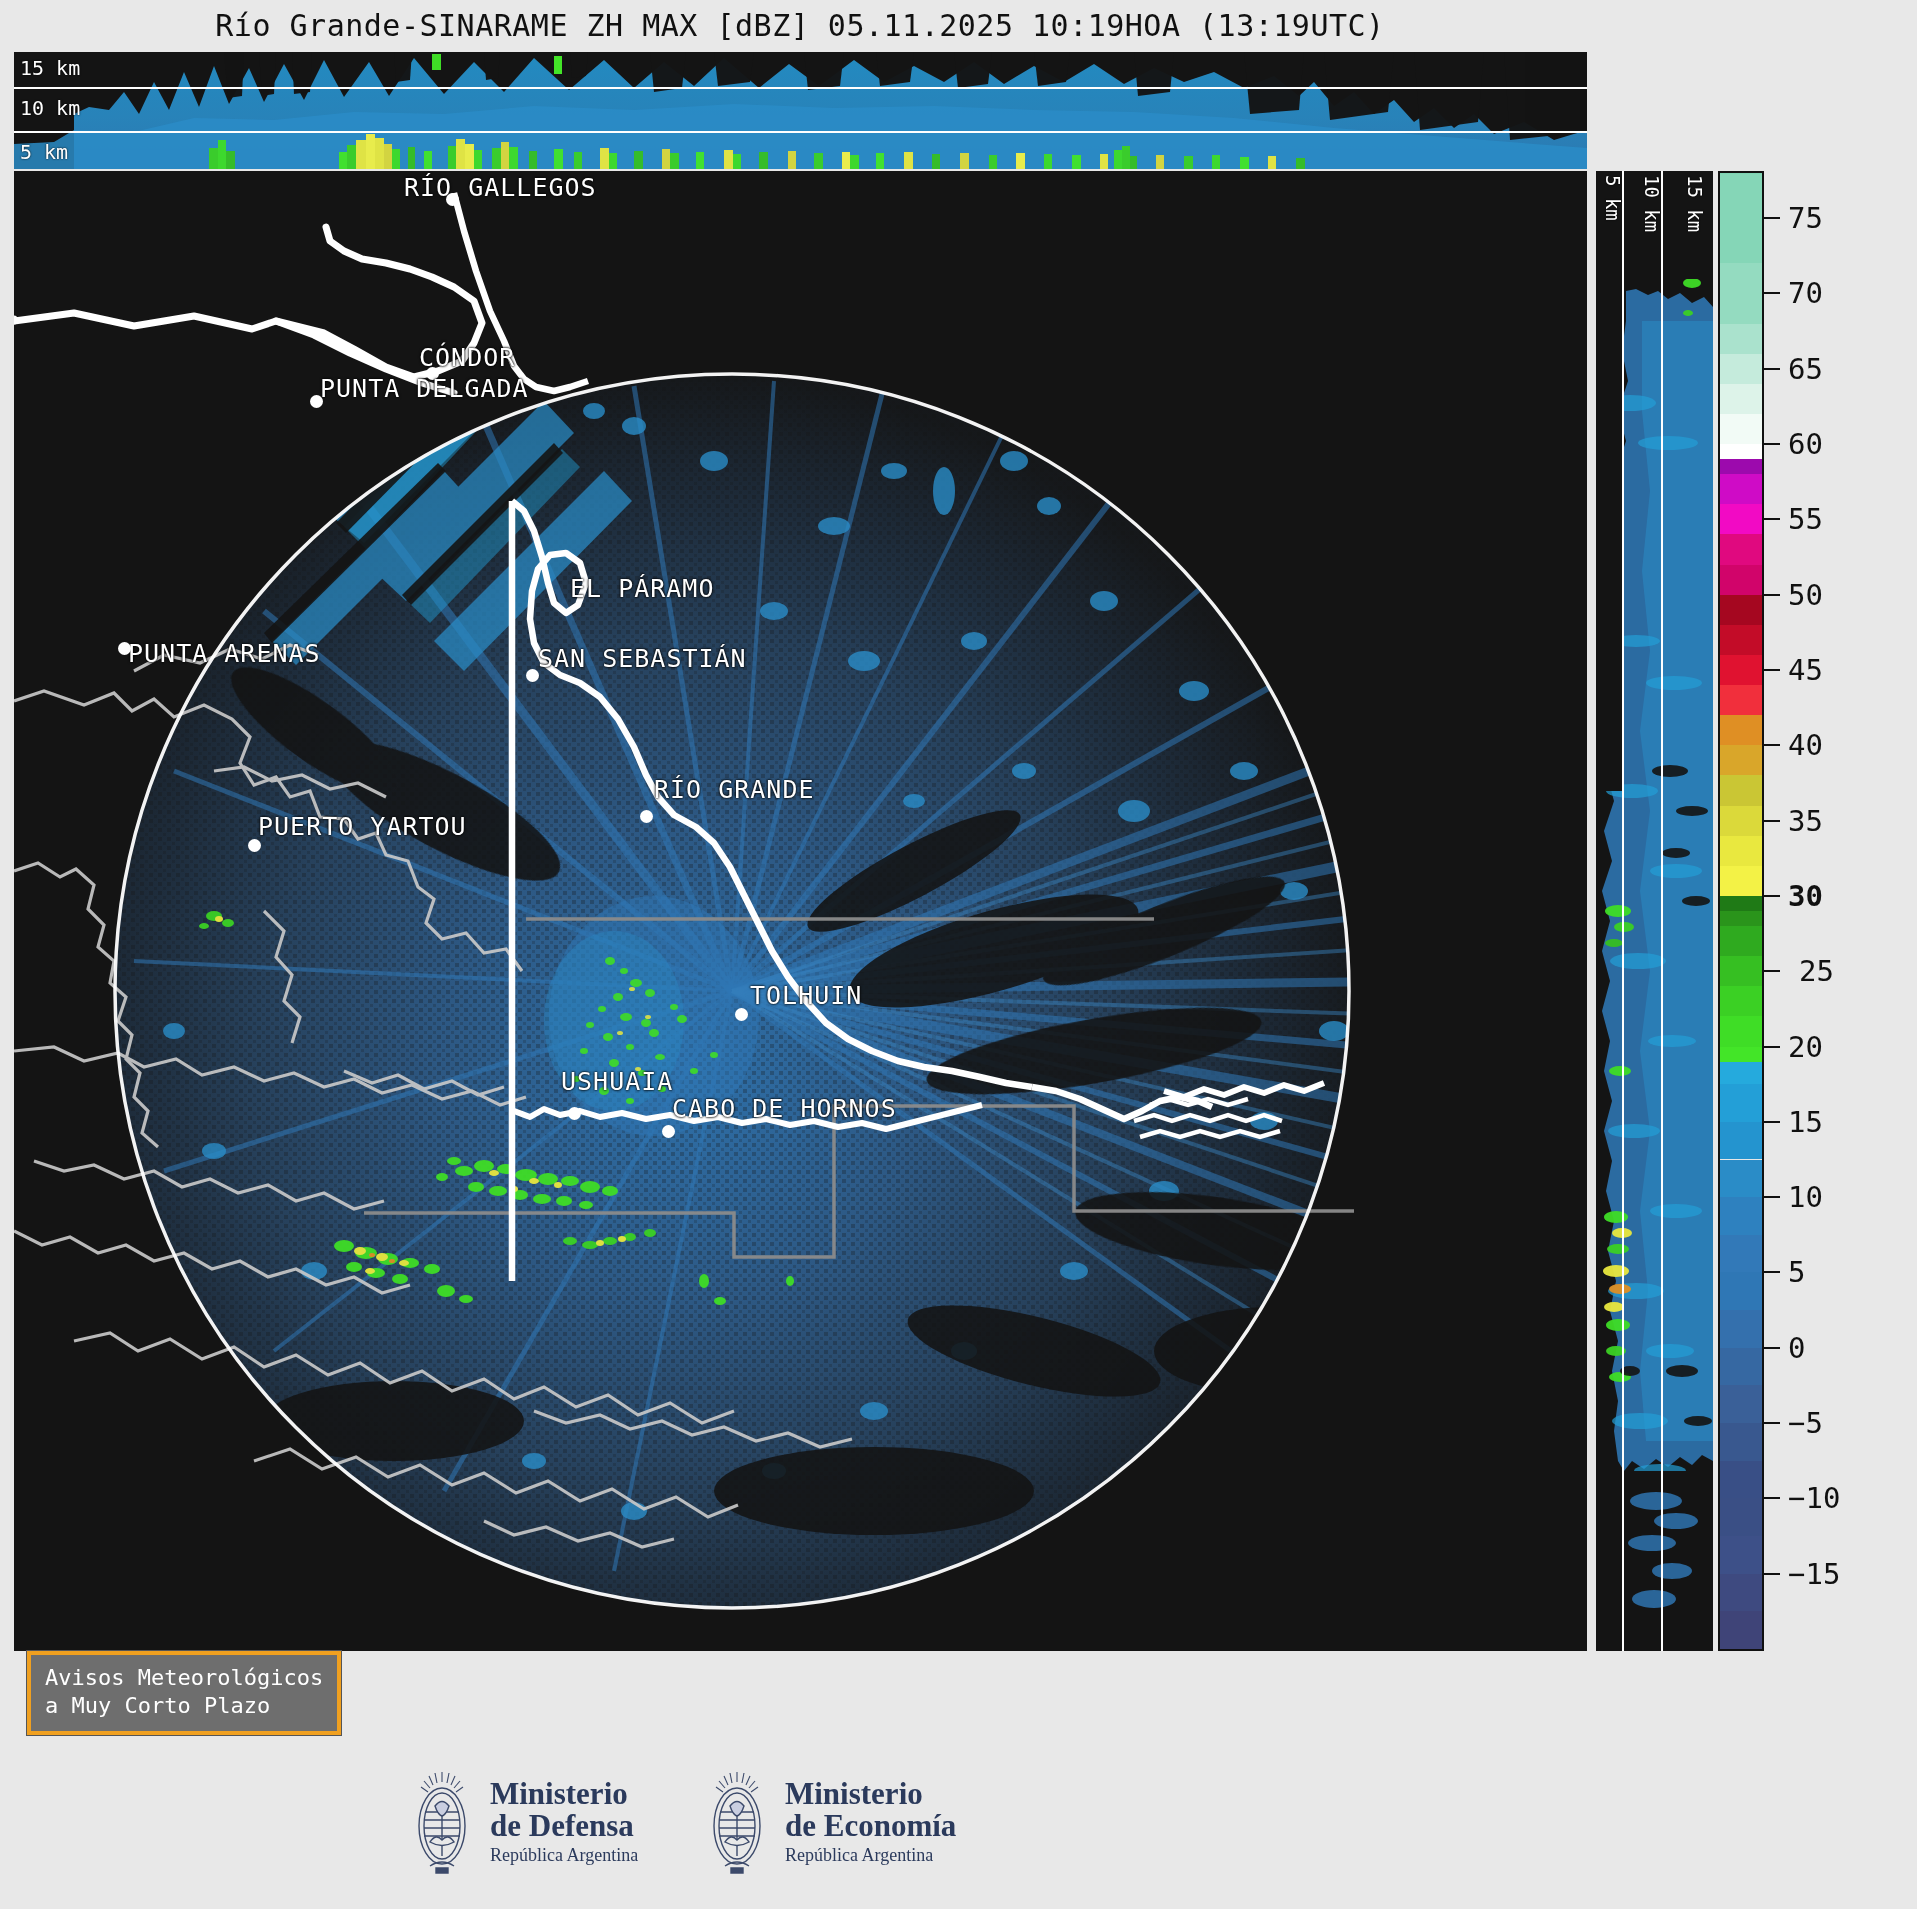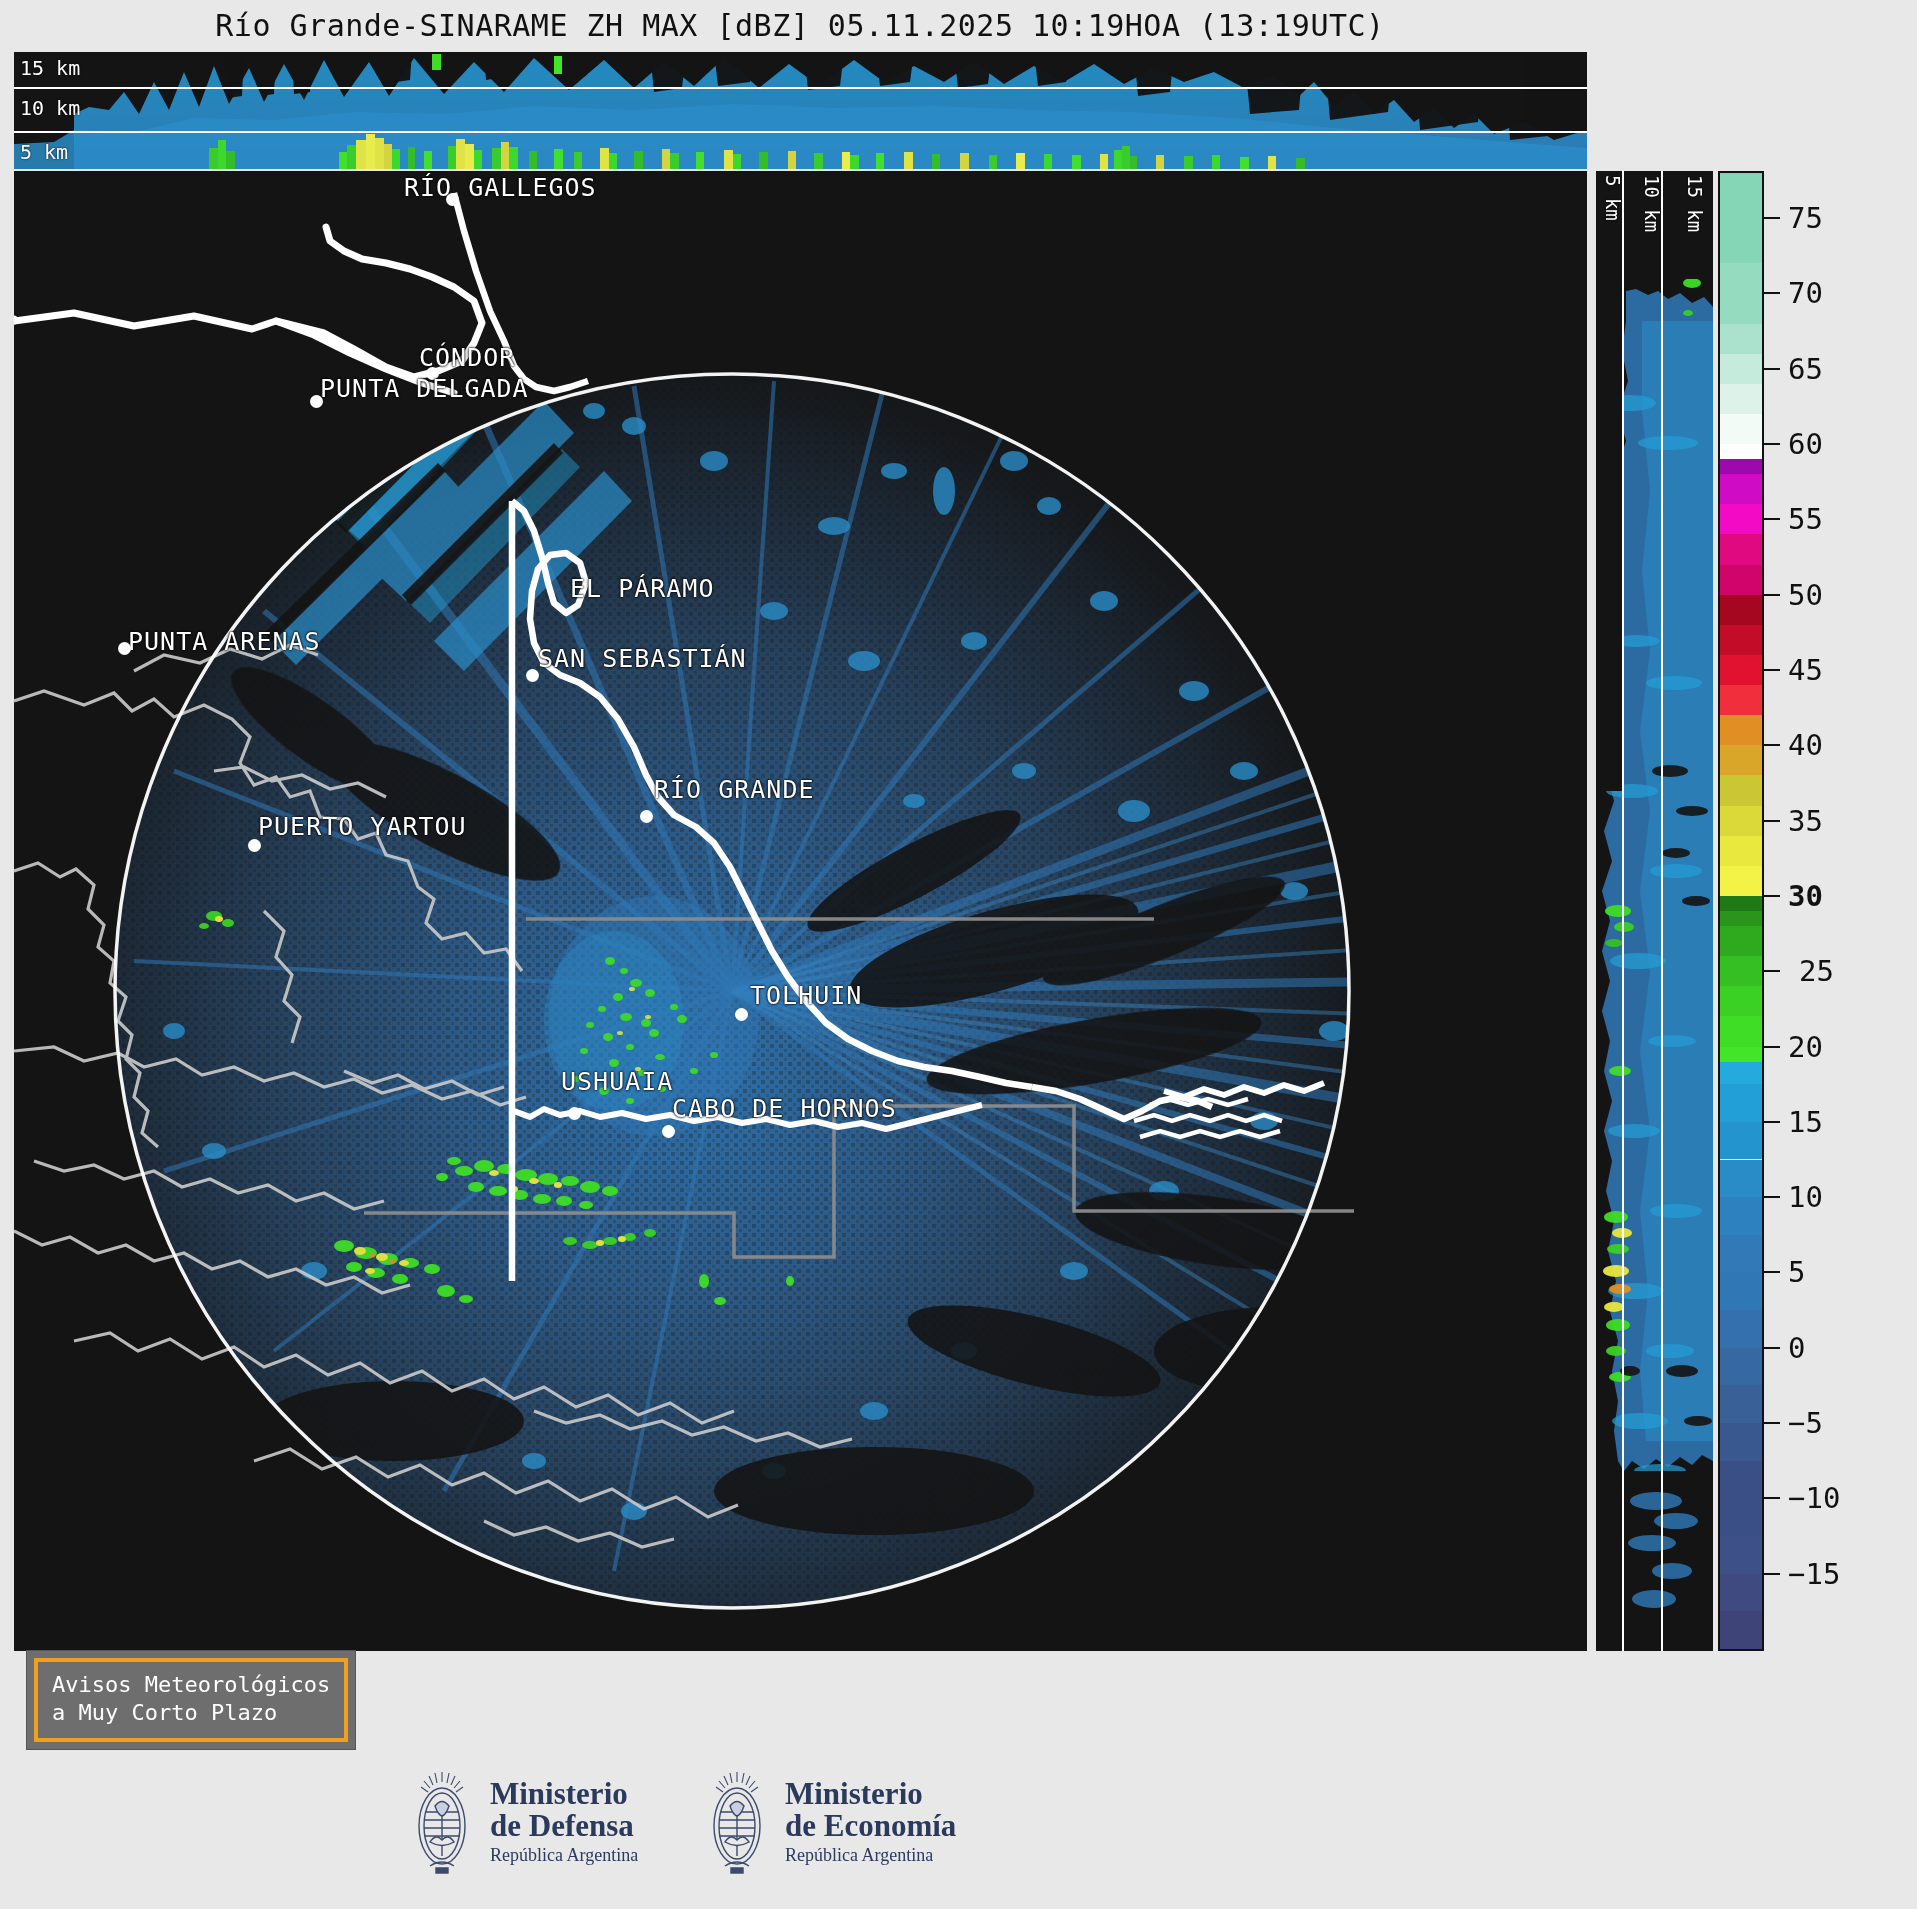--- a/index.html
+++ b/index.html
@@ -70,21 +70,21 @@
           border: 2px solid #111; }
   .cb-seg { position: absolute; left: 0; width: 100%; }
   #cbar-ticks { position: absolute; left: 1764px; top: 171px; width: 140px; height: 1480px; }
   .cb-tick { position: absolute; left: 0; width: 16px; height: 2px; background: #111; }
   .cb-tlabel { position: absolute; left: 24px; font-size: 29px; color: #111;
                transform: translateY(-50%); white-space: nowrap; }
 
   
   #badge {
     position: absolute; left: 26px; top: 1650px;
-    background: #6e6e6e; padding: 7px;
+    background: #6e6e6e; 
     border: 1px solid #555;
   }
   #badge-inner {
     border: 4px solid #f0a020; padding: 9px 14px 11px 14px;
     background: #6e6e6e;
   }
   .badge-line { color: #ffffff; font-size: 22px; line-height: 1.28; white-space: nowrap; }
 
   
   #footer { position: absolute; left: 0; top: 1760px; width: 1917px; height: 150px; }
@@ -554,21 +554,21 @@
     <div class="dot" style="left:412px; top:196px;"></div>
 
     <div class="city" style="left:306px; top:203px;">PUNTA DELGADA</div>
     <div class="dot" style="left:296px; top:224px;"></div>
 
     <div class="city" style="left:556px; top:403px;">EL PÁRAMO</div>
 
     <div class="city" style="left:524px; top:473px;">SAN SEBASTIÁN</div>
     <div class="dot" style="left:512px; top:498px;"></div>
 
-    <div class="city" style="left:114px; top:456px;">PUNTA ARENAS</div>
+    <div class="city" style="left:114px; top:468px;">PUNTA ARENAS</div>
     <div class="dot" style="left:104px; top:471px;"></div>
 
     <div class="city" style="left:244px; top:641px;">PUERTO YARTOU</div>
     <div class="dot" style="left:234px; top:668px;"></div>
 
     <div class="city" style="left:640px; top:604px;">RÍO GRANDE</div>
     <div class="dot" style="left:626px; top:639px;"></div>
 
     <div class="city" style="left:736px; top:810px;">TOLHUIN</div>
     <div class="dot" style="left:721px; top:837px;"></div>

